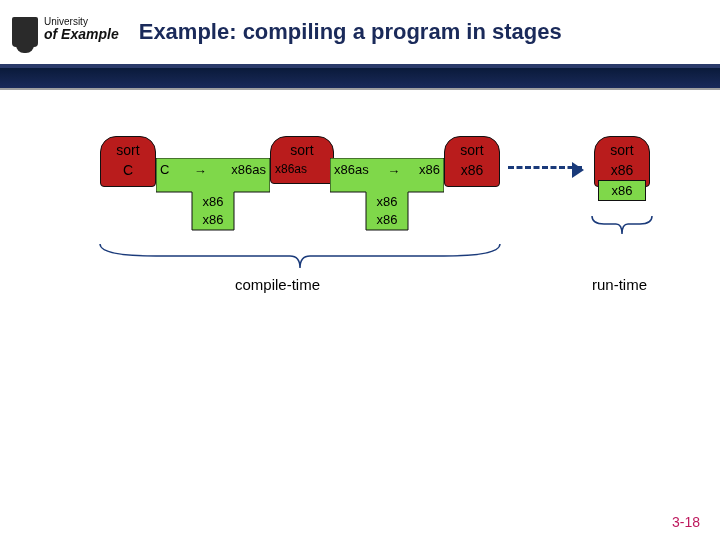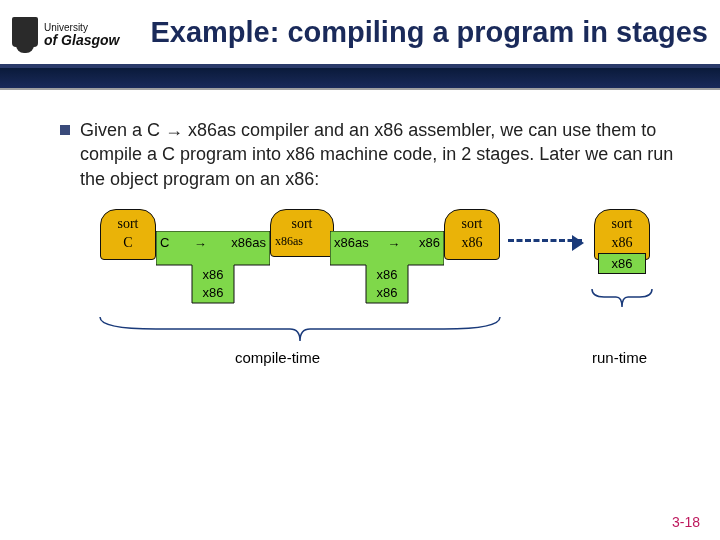--- a/index.html
+++ b/index.html
@@ -13,21 +13,21 @@
   .header {
     background: #fff;
     border-bottom: 4px solid #2a3a6a;
     height: 68px;
     display: flex;
     align-items: center;
     padding: 0 12px;
   }
   .logo {
     display: flex;
-    align-items: flex-end;
+    align-items: flex-start;
     gap: 6px;
     color: #111;
   }
   .logo-crest {
     width: 26px; height: 30px;
     background: #2a2a2a;
     position: relative;
     border-radius: 2px 2px 4px 4px;
   }
   .logo-crest::after {
@@ -36,22 +36,22 @@
     bottom:-6px; left:4px; right:4px;
     height:8px;
     background:#2a2a2a;
     border-radius:0 0 10px 10px;
   }
   .logo-text { line-height: 1; font-size: 12px; }
   .logo-text .uni { font-size:10px; }
   .logo-text .glas { font-size:14px; font-style: italic; font-weight:600;}
   .title {
     flex: 1;
-    text-align: right;
-    font-size: 29px;
+    text-align: left;
+    font-size: 22px;
     font-weight: bold;
     color: #1a2a5a;
     padding-left: 20px;
   }
   .underbar {
     height: 22px;
     background: linear-gradient(#0a1a3a,#1a2a5a);
     border-bottom: 2px solid #a0a0a0;
   }
   .content {
@@ -72,28 +72,27 @@
   }
 
   .diagram {
     position: relative;
     margin-top: 18px;
     height: 210px;
   }
   .tomb {
     position: absolute;
     width: 56px;
-    background: #eab308;
+    background: #b91c1c;
     border: 1px solid #111;
     border-radius: 16px 16px 4px 4px;
     text-align: center;
     font-size: 14px;
     padding: 4px 2px 6px;
     line-height: 1.4;
-    font-family: Liberation Serif, serif;
   }
   .tshape {
     position: absolute;
     width: 114px;
     height: 74px;
     font-size: 13px;
     text-align: center;
   }
   .tshape svg { position:absolute; inset:0; }
   .tshape .row1 { position:absolute; top:4px; left:0; right:0; display:flex; justify-content:space-between; padding:0 4px;}
@@ -124,32 +123,28 @@
   }
 </style>
 </head>
 <body>
 
 <div class="header">
   <div class="logo">
     <div class="logo-crest"></div>
     <div class="logo-text">
       <div class="uni">University</div>
-      <div class="glas">of Glasgow</div>
+      <div class="glas">of Example</div>
     </div>
   </div>
   <div class="title">Example: compiling a program in stages</div>
 </div>
 <div class="underbar"></div>
 
 <div class="content">
-  <div class="bullet">
-    <div class="sq"></div>
-    <div>Given a C → x86as compiler and an x86 assembler, we can use them to compile a C program into x86 machine code, in 2 stages. Later we can run the object program on an x86:</div>
-  </div>
 
   <div class="diagram">
 
     <div class="tomb" style="left:40px; top:0;">
       <div>sort</div>
       <div>C</div>
     </div>
 
     <div class="tshape" style="left:96px; top:22px;">
       <svg viewBox="0 0 114 74">

